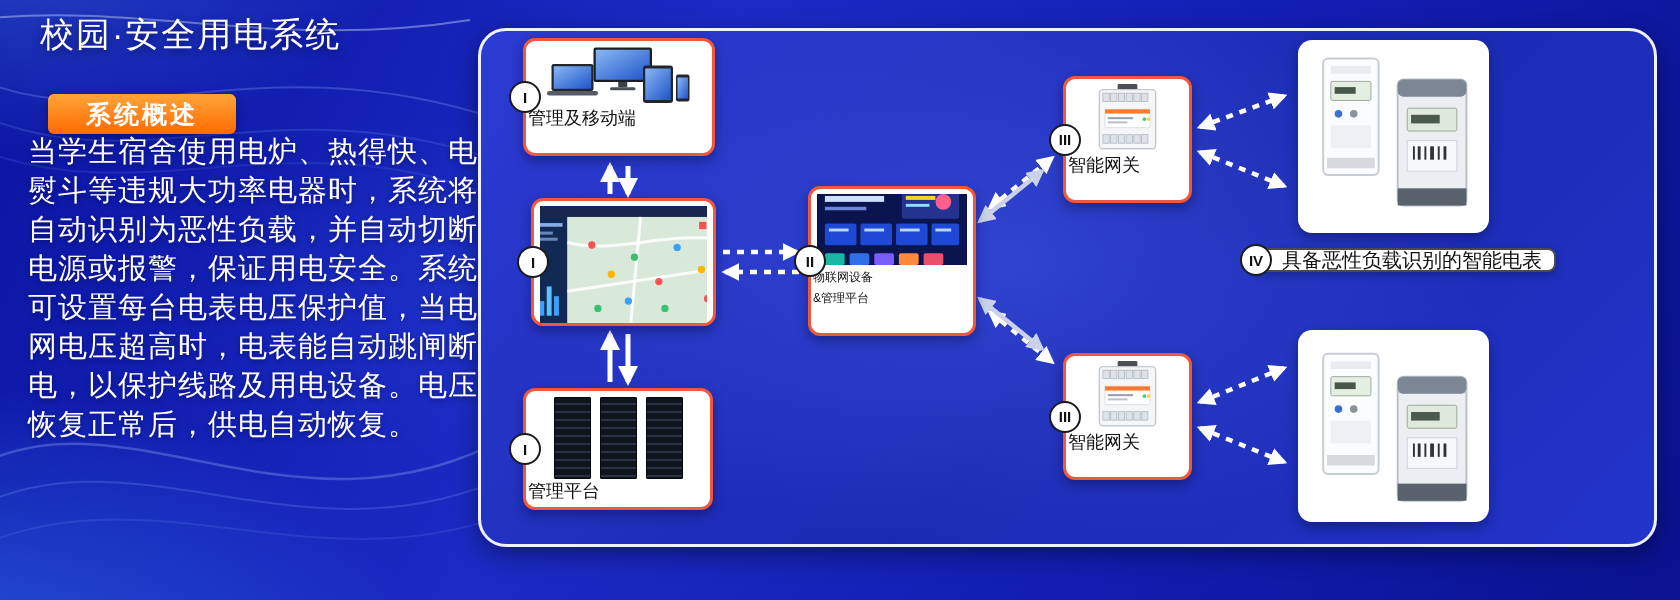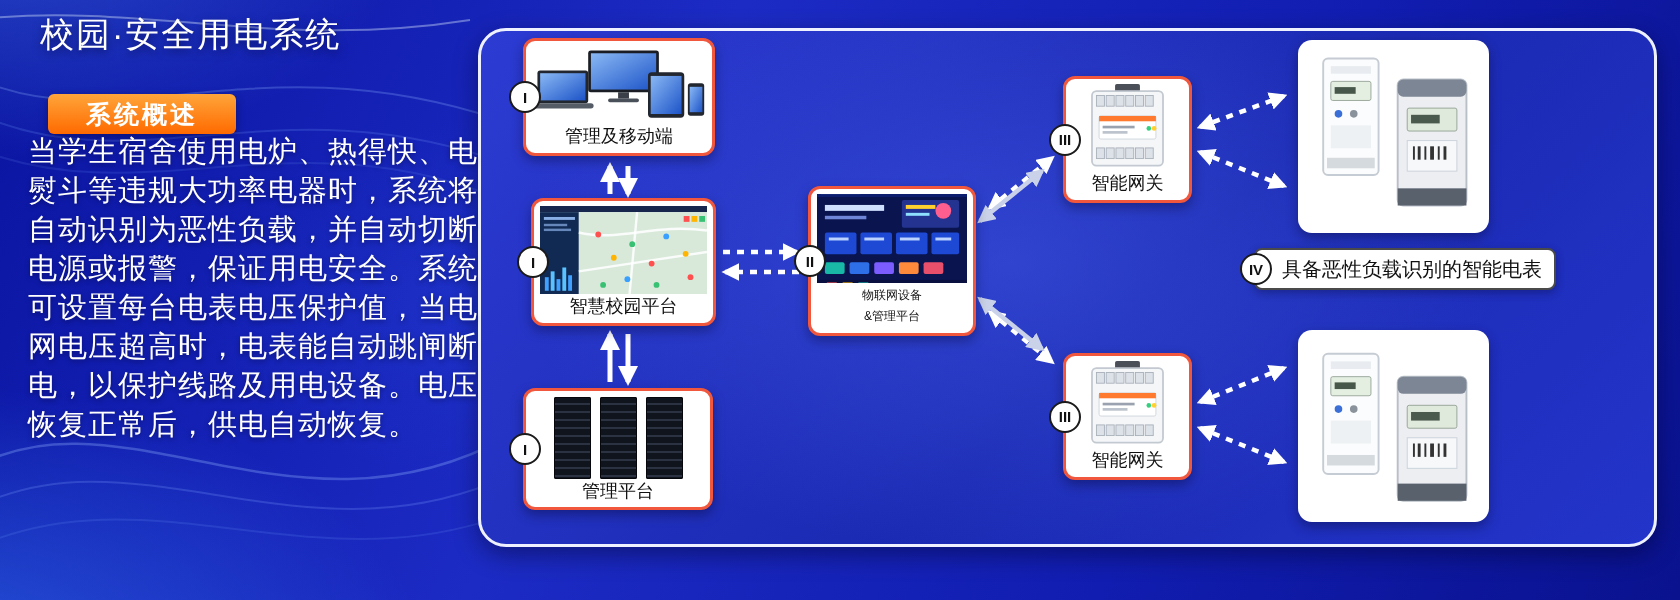--- a/index.html
+++ b/index.html
@@ -29,40 +29,40 @@
                linear-gradient(135deg,#2c3bd2 0%, #1b2ab2 55%, #2334ca 100%);
     box-shadow:0 8px 24px rgba(0,0,40,.45)}
 
   .arrows{position:absolute;inset:0;z-index:5;pointer-events:none}
 
   
   .node{position:absolute;z-index:6;background:#fff;border:3px solid #f0573c;border-radius:12px;
     display:flex;flex-direction:column;box-shadow:0 5px 12px rgba(0,0,30,.35)}
   .node-img{flex:1;display:flex;align-items:flex-end;justify-content:center;overflow:hidden;padding:5px 6px 0}
   .node-img svg{width:100%;height:100%}
-  .node-cap{font-size:18px;color:#111;text-align:center;padding:2px 2px 6px;font-weight:500;line-height:21px}
+  .node-cap{font-size:18px;color:#111;text-align:left;padding:2px 2px 24px;font-weight:500;line-height:21px}
   .numeral{position:absolute;left:-17px;top:50%;transform:translateY(-50%);width:32px;height:32px;border-radius:50%;
     background:#fff;border:2px solid #1a1a1a;display:flex;align-items:center;justify-content:center;
     font-size:15px;font-weight:700;color:#111;z-index:7}
 
   #node-management{left:523px;top:38px;width:192px;height:118px}
   #node-campus{left:531px;top:198px;width:185px;height:128px}
   #node-datacenter{left:523px;top:388px;width:190px;height:122px}
   #node-iot{left:808px;top:186px;width:168px;height:150px}
   #node-gateway-top{left:1063px;top:76px;width:129px;height:127px}
   #node-gateway-bottom{left:1063px;top:353px;width:129px;height:127px}
 
   
   .mpanel{position:absolute;z-index:6;background:#fff;border-radius:14px;box-shadow:0 5px 12px rgba(0,0,30,.35);
     display:flex;align-items:center;justify-content:center;overflow:hidden}
   #meters-top{left:1298px;top:40px;width:191px;height:193px}
   #meters-bottom{left:1298px;top:330px;width:191px;height:192px}
   .mpanel svg{width:92%;height:92%}
 
-  .iv-pill{position:absolute;left:1254px;top:248px;z-index:6;height:42px;background:#fff;border:2px solid #4a4a4a;
+  .iv-pill{position:absolute;left:1254px;top:248px;z-index:6;height:24px;background:#fff;border:2px solid #4a4a4a;
     border-radius:8px;display:flex;align-items:center;padding:0 12px 0 26px;box-shadow:0 3px 8px rgba(0,0,30,.3)}
   .iv-pill .pill-label{font-size:20px;color:#111;font-weight:500;white-space:nowrap}
   .iv-pill .numeral{left:-16px}
 
   
   .racks{flex:1;display:flex;align-items:center;justify-content:center;gap:9px;padding-top:6px}
   .rack{width:37px;height:82px;border-radius:2px;
     background:repeating-linear-gradient(180deg,#10141c 0 6px,#2b3342 6px 8px);
     box-shadow:inset 0 0 0 1px #05070c}
 </style>
@@ -171,21 +171,20 @@
         <circle cx="95" cy="42" r="3" fill="#38c172"></circle>
         <circle cx="115" cy="62" r="3" fill="#ff5050"></circle>
         <circle cx="130" cy="34" r="3" fill="#3aa0ff"></circle>
         <circle cx="150" cy="52" r="3" fill="#ffb400"></circle>
         <circle cx="90" cy="78" r="3" fill="#3aa0ff"></circle>
         <circle cx="120" cy="84" r="3" fill="#38c172"></circle>
         <circle cx="155" cy="76" r="3" fill="#ff5050"></circle>
         <circle cx="65" cy="84" r="3" fill="#38c172"></circle>
       </svg>
     </div>
-    <div class="node-cap">智慧校园平台</div>
     <div class="numeral">I</div>
   </div>
 
   <div class="node" id="node-datacenter">
     <div class="racks">
       <div class="rack"></div>
       <div class="rack"></div>
       <div class="rack"></div>
     </div>
     <div class="node-cap">管理平台</div>

